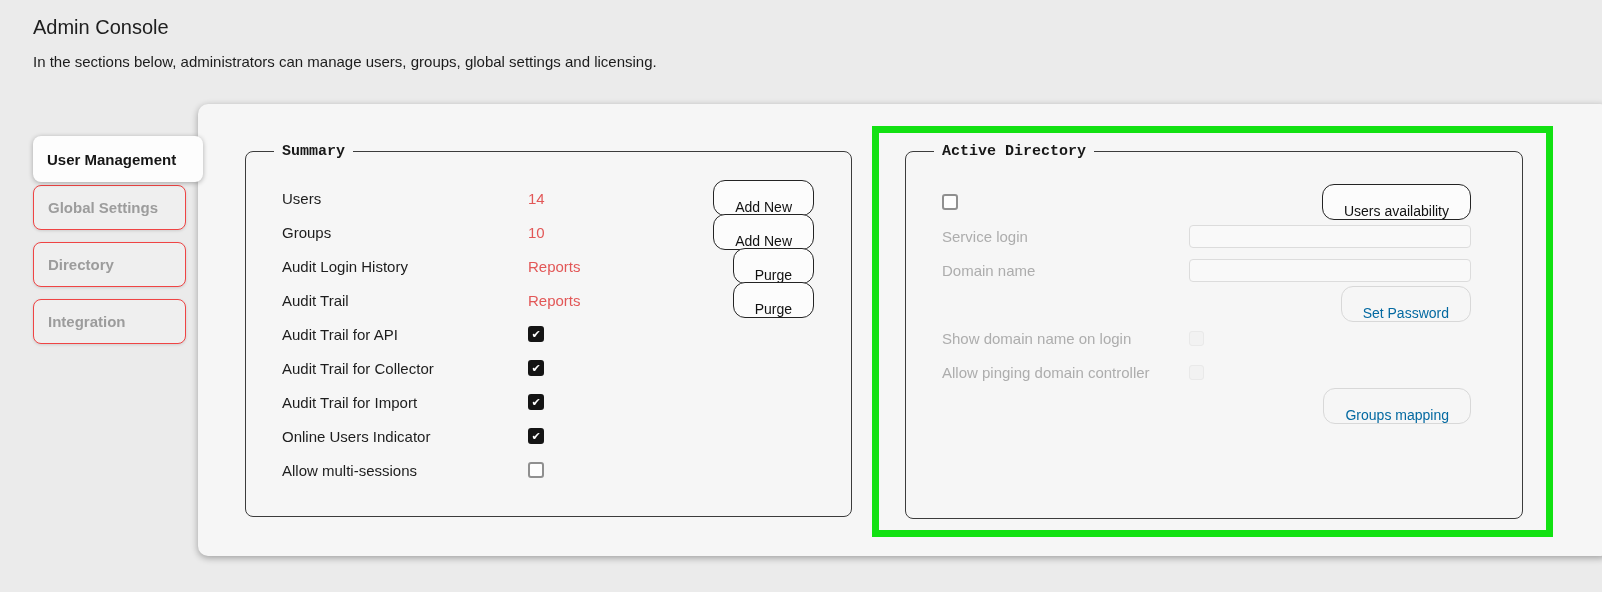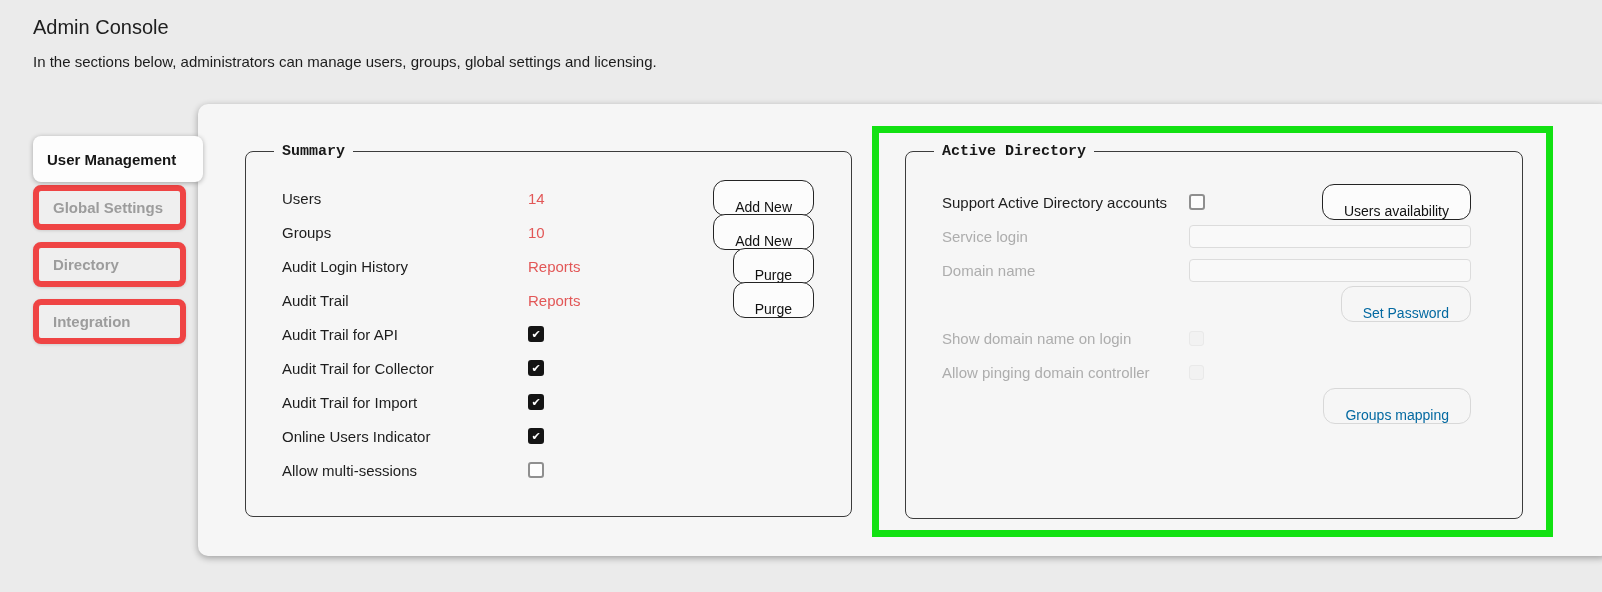--- a/index.html
+++ b/index.html
@@ -15,21 +15,21 @@
 
   .card {
     position:absolute; left:198px; top:104px; width:1412px; height:452px;
     background:#f6f6f6; border-radius:10px;
     box-shadow:0 2px 7px rgba(0,0,0,0.33);
     z-index:1;
   }
 
   .tab {
     position:absolute; left:33px; height:45px; width:153px;
-    background:#efefef; border:6px solid #ef4444; border-radius:8px;
+    background:#efefef; border:1px solid #ef4444; border-radius:8px;
     display:flex; align-items:center; padding-left:14px;
     font-weight:bold; color:#9c9c9c; cursor:pointer;
     box-shadow:0 1px 3px rgba(0,0,0,0.12);
     z-index:0;
   }
   .tab.active {
     width:170px; height:46px; background:#fdfdfd; border:none;
     color:#161616; z-index:3;
     box-shadow:0 1px 5px rgba(0,0,0,0.30);
   }
@@ -155,21 +155,20 @@
       <span class="lbl">Allow multi-sessions</span>
       <span class="cb"></span>
     </div>
   </div>
 </fieldset>
 
 <fieldset id="fs-ad" class="fs">
   <legend>Active Directory</legend>
   <div class="rows">
     <div class="row">
-      <span class="lbl">Support Active Directory accounts</span>
       <span class="cb"></span>
       <button class="pill">Users availability</button>
     </div>
     <div class="row">
       <span class="lbl disabled">Service login</span>
       <input class="txt" type="text" disabled="" value="" style="">
     </div>
     <div class="row">
       <span class="lbl disabled">Domain name</span>
       <input class="txt" type="text" disabled="" value="" style="">

